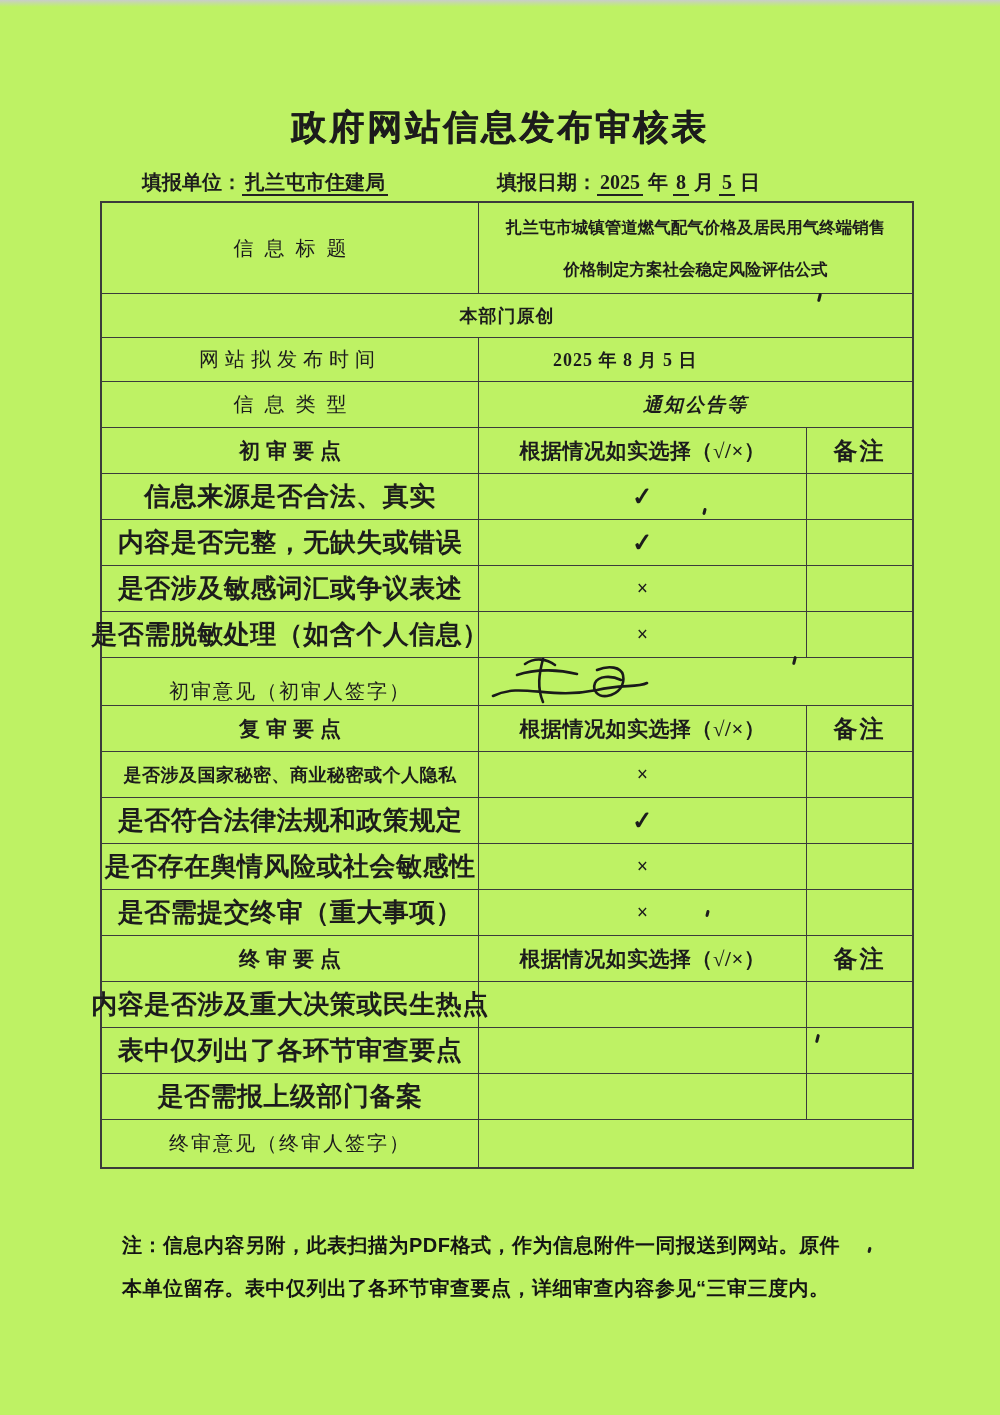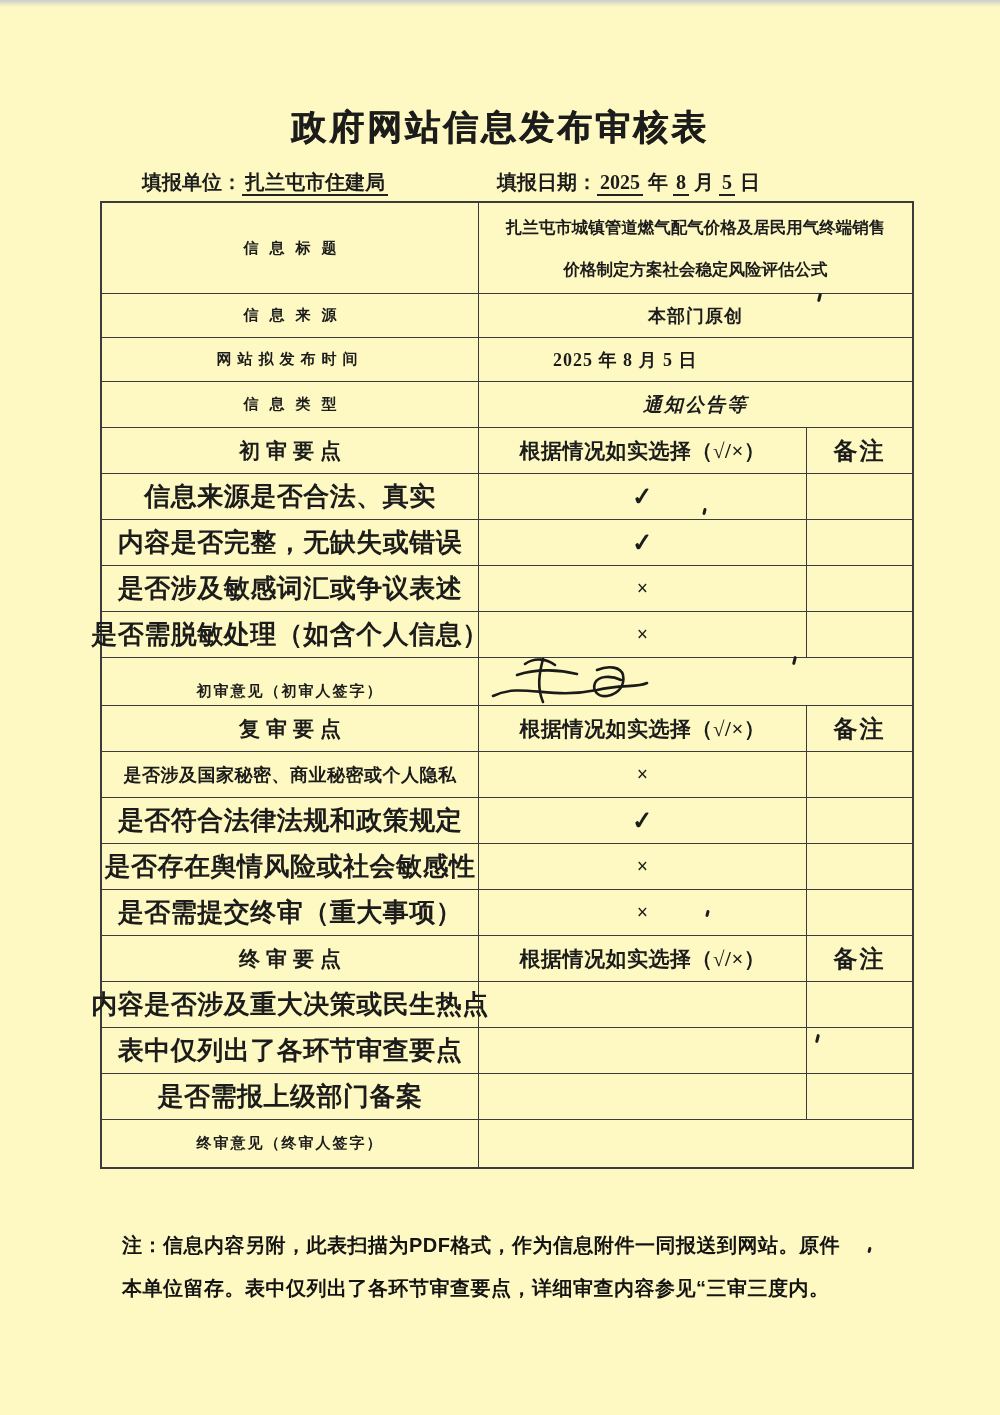--- a/index.html
+++ b/index.html
@@ -1,19 +1,19 @@
 <!DOCTYPE html>
 <html><head>
 <meta charset="utf-8">
 <style>
   html,body{margin:0;padding:0;background:#e8eae7;}
   .page{
     position:relative;
     width:1000px;height:1415px;
-    background:#fef9c3;
+    background:#bef264;
     overflow:hidden;
     font-family:"Liberation Serif","DejaVu Serif",serif;
     color:#1c1c1c;
   }
   .page::before{
     content:"";position:absolute;left:0;top:0;width:100%;height:7px;
     background:linear-gradient(#c9cec9,rgba(201,206,201,0));
     pointer-events:none;
   }
   .doc-title{
@@ -33,21 +33,21 @@
     background:transparent;
   }
   .row{display:flex;box-sizing:border-box;border-top:1.5px solid #3b3b3b;}
   .row:first-child{border-top:none;}
   .h90{height:90px}.h44{height:44px}.h46{height:46px}.h48{height:48px}
   .cell{display:flex;align-items:center;justify-content:center;box-sizing:border-box;}
   .c1{width:377px;border-right:1.5px solid #3b3b3b;}
   .cv{flex:1;position:relative;}
   .c2{flex:1;align-items:center;}
   .c3{width:106px;border-left:1.5px solid #3b3b3b;}
-  .lbl{font-size:15px;font-weight:700;letter-spacing:6px;white-space:nowrap;}
+  .lbl{font-size:20px;font-weight:400;letter-spacing:6px;white-space:nowrap;}
   .sp-wide{letter-spacing:11px;text-indent:11px;}
   .lbl-s{font-size:26px;font-weight:600;letter-spacing:0.5px;white-space:nowrap;}
   .hdr{font-size:21px;font-weight:800;letter-spacing:6px;text-indent:6px;white-space:nowrap;}
   .sel-hdr{font-size:21px;font-weight:800;letter-spacing:0.5px;white-space:nowrap;}
   .remark{font-size:24px;font-weight:700;letter-spacing:2px;}
   .val{font-size:18px;font-weight:700;letter-spacing:1px;white-space:nowrap;}
   .val-kai{font-size:19px;font-weight:600;font-style:italic;letter-spacing:2px;}
   .title-lines{text-align:center;font-size:16.5px;font-weight:700;line-height:42px;padding-top:2px;}
   .mark-check{font-size:25px;font-weight:800;transform:rotate(-4deg);}
   .mark-cross{font-size:20px;font-weight:800;}
@@ -89,23 +89,20 @@
       </div>
       <div class="cell cv">
         <div class="title-lines">
           <div>扎兰屯市城镇管道燃气配气价格及居民用气终端销售</div>
           <div>价格制定方案社会稳定风险评估公式</div>
         </div>
       </div>
     </div>
 
     <div class="row h44">
-      <div class="cell c1">
-        <span class="lbl sp-wide">信息来源</span>
-      </div>
       <div class="cell cv">
         <span class="val">本部门原创</span>
       </div>
     </div>
 
     <div class="row h44">
       <div class="cell c1">
         <span class="lbl">网站拟发布时间</span>
       </div>
       <div class="cell cv" style="justify-content:flex-start;padding-left:74px;">

